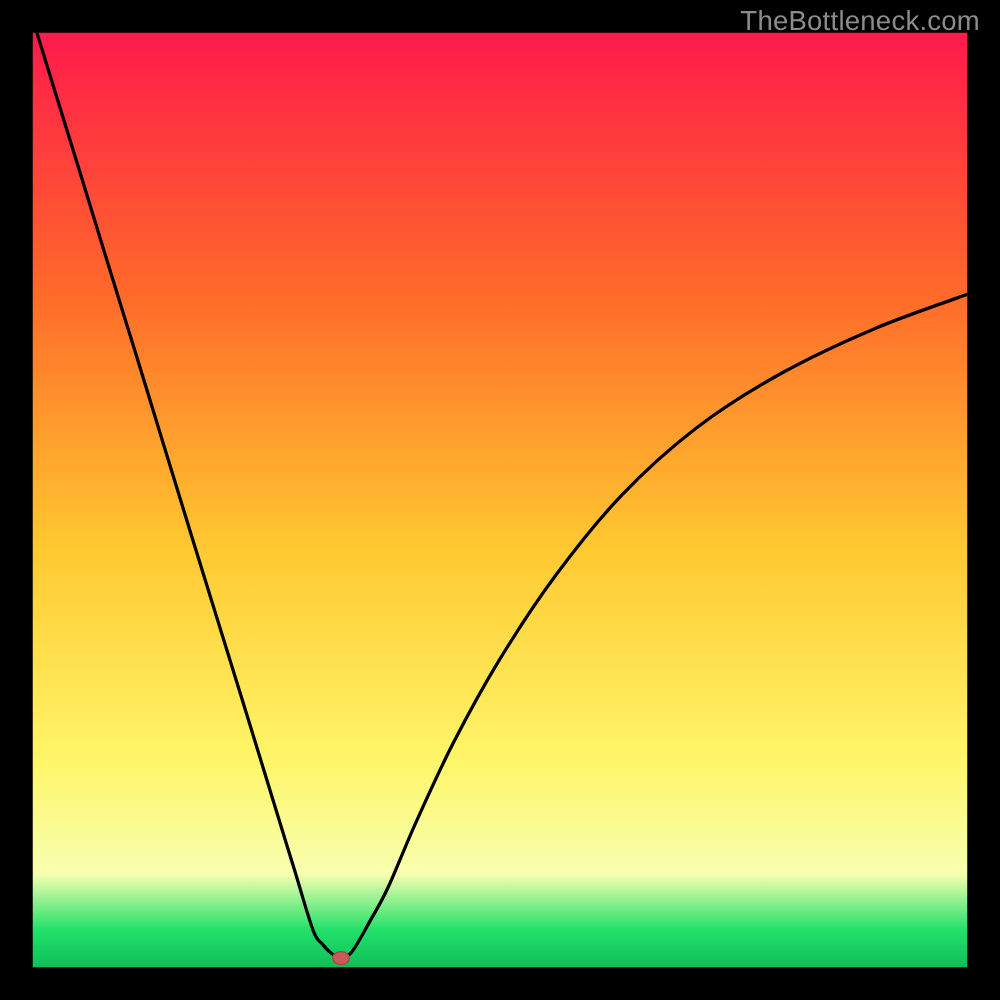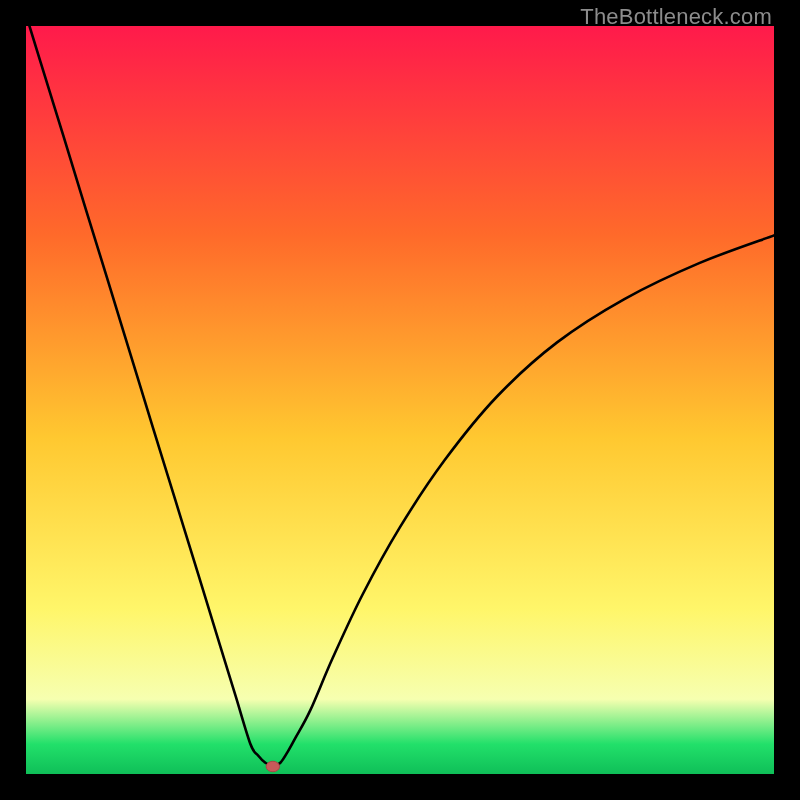--- a/index.html
+++ b/index.html
@@ -20,21 +20,21 @@
     background: #000;
   }
   .plot-svg {
     display: block;
     width: 748px;
     height: 748px;
   }
   .watermark {
     position: absolute;
     top: 4px;
-    right: 28px;
+    right: 16px;
     color: #8c8c8c;
     font-size: 22px;
     font-weight: 500;
     letter-spacing: 0.2px;
     user-select: none;
   }
 </style>
 </head>
 <body>
 

